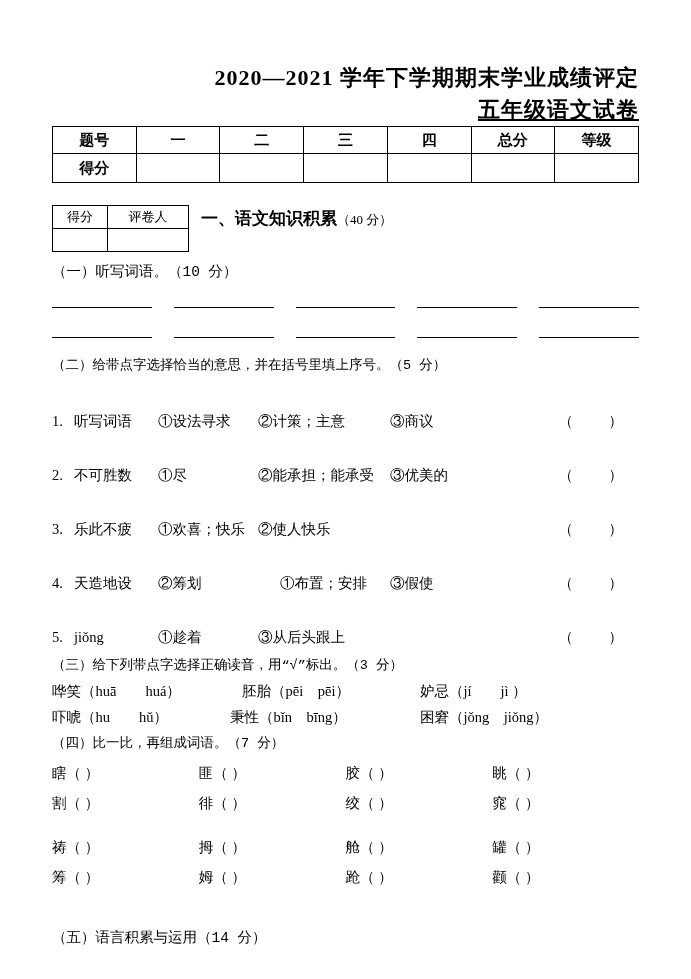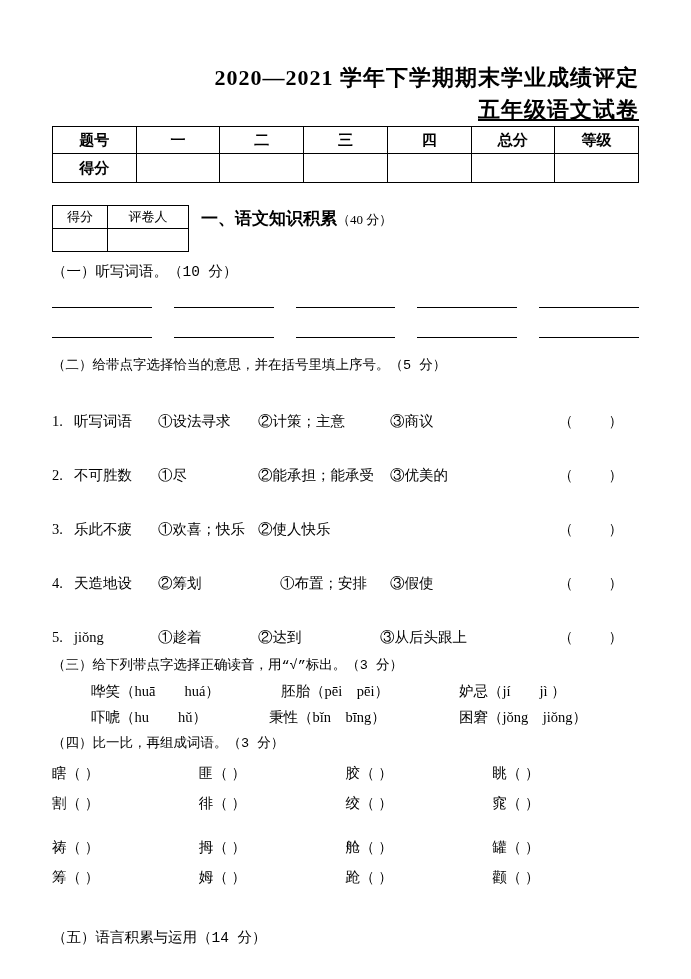--- a/index.html
+++ b/index.html
@@ -121,21 +121,20 @@
   }
   .li-num { width: 22px; }
   .li-stem { width: 84px; }
   .opt { display: inline-block; margin-top: 29px; }
   .li-paren { margin-left: auto; letter-spacing: 16px; }
 
   .pinyin-row {
     font-size: 14.5px;
     line-height: 26px;
     display: flex;
-    margin-left: 39px;
   }
   .pinyin-row .cell { }
 
   .word-grid {
     margin-top: 2px;
   }
   .word-row {
     display: flex;
     font-size: 14.5px;
     line-height: 30px;
@@ -248,42 +247,41 @@
       <span class="li-stem">天造地设</span>
       <span class="opt" style="width:122px">②筹划</span>
       <span class="opt" style="width:110px">①布置；安排</span>
       <span class="opt">③假使</span>
       <span class="li-paren">（        ）</span>
     </div>
     <div class="list-item">
       <span class="li-num">5.</span>
       <span class="li-stem">jiǒng</span>
       <span class="opt" style="width:100px">①趁着</span>
-      <span class="opt" style="width:122px">②达到</span>
       <span class="opt">③从后头跟上</span>
       <span class="li-paren">（        ）</span>
     </div>
   </div>
 
   <div class="q small" style="margin-top:4px">（三）给下列带点字选择正确读音，用“√”标出。（3 分）</div>
 
   <div>
     <div class="pinyin-row">
       <span class="cell" style="width:190px">哗笑（huā　　huá）</span>
       <span class="cell" style="width:178px">胚胎（pēi　pēi）</span>
       <span class="cell">妒忌（jí　　jì ）</span>
     </div>
     <div class="pinyin-row">
       <span class="cell" style="width:178px">吓唬（hu　　hǔ）</span>
       <span class="cell" style="width:190px">秉性（bǐn　bīng）</span>
       <span class="cell">困窘（jǒng　jiǒng）</span>
     </div>
   </div>
 
-  <div class="q small" style="margin-top:2px">（四）比一比，再组成词语。（3 分）</div>
+  <div class="q small" style="margin-top:2px">（四）比一比，再组成词语。（7 分）</div>
 
   <div class="word-grid">
     <div class="word-row">
       <span class="word-cell">瞎（        ）</span>
       <span class="word-cell">匪（        ）</span>
       <span class="word-cell">胶（        ）</span>
       <span class="word-cell">眺（        ）</span>
     </div>
     <div class="word-row">
       <span class="word-cell">割（        ）</span>

